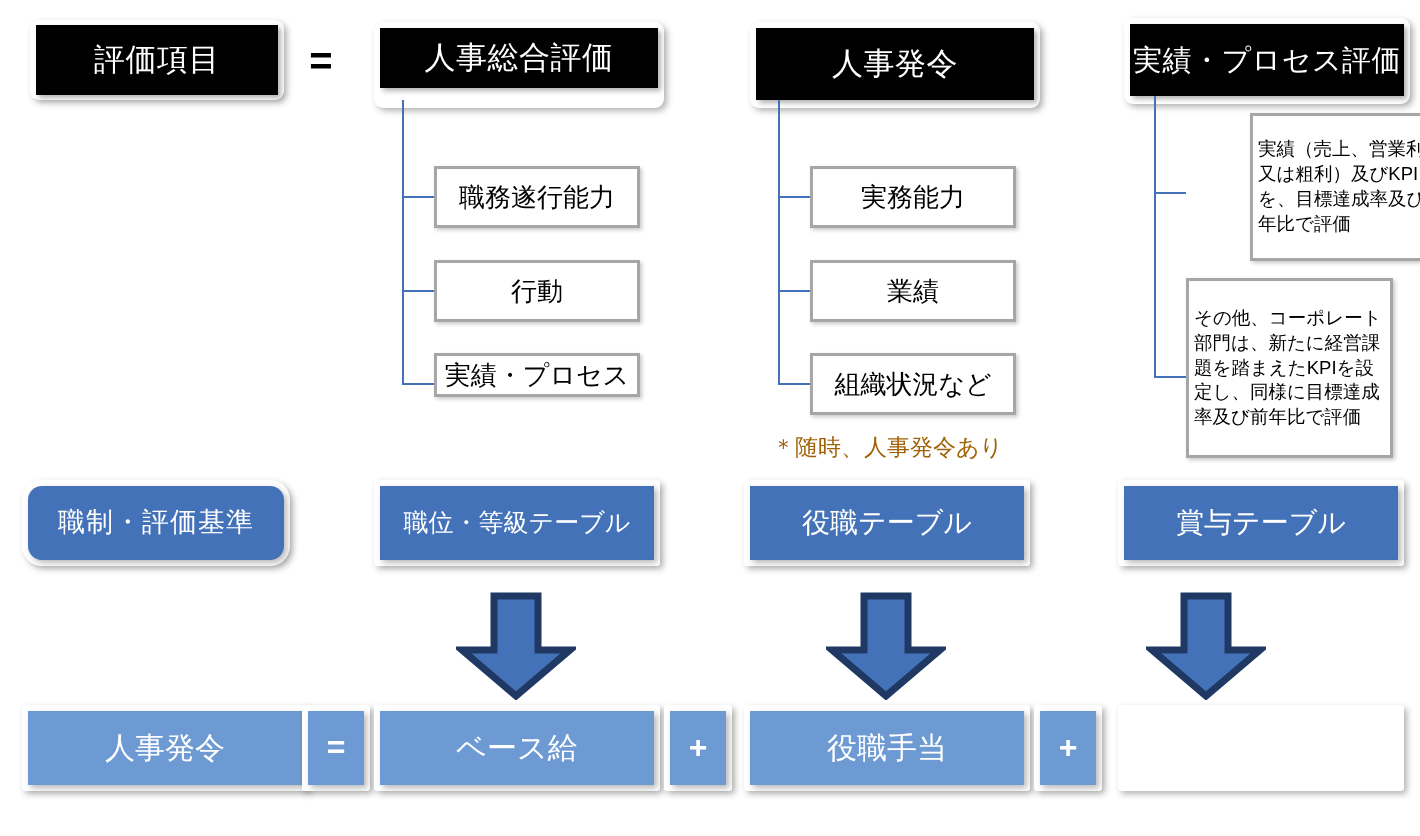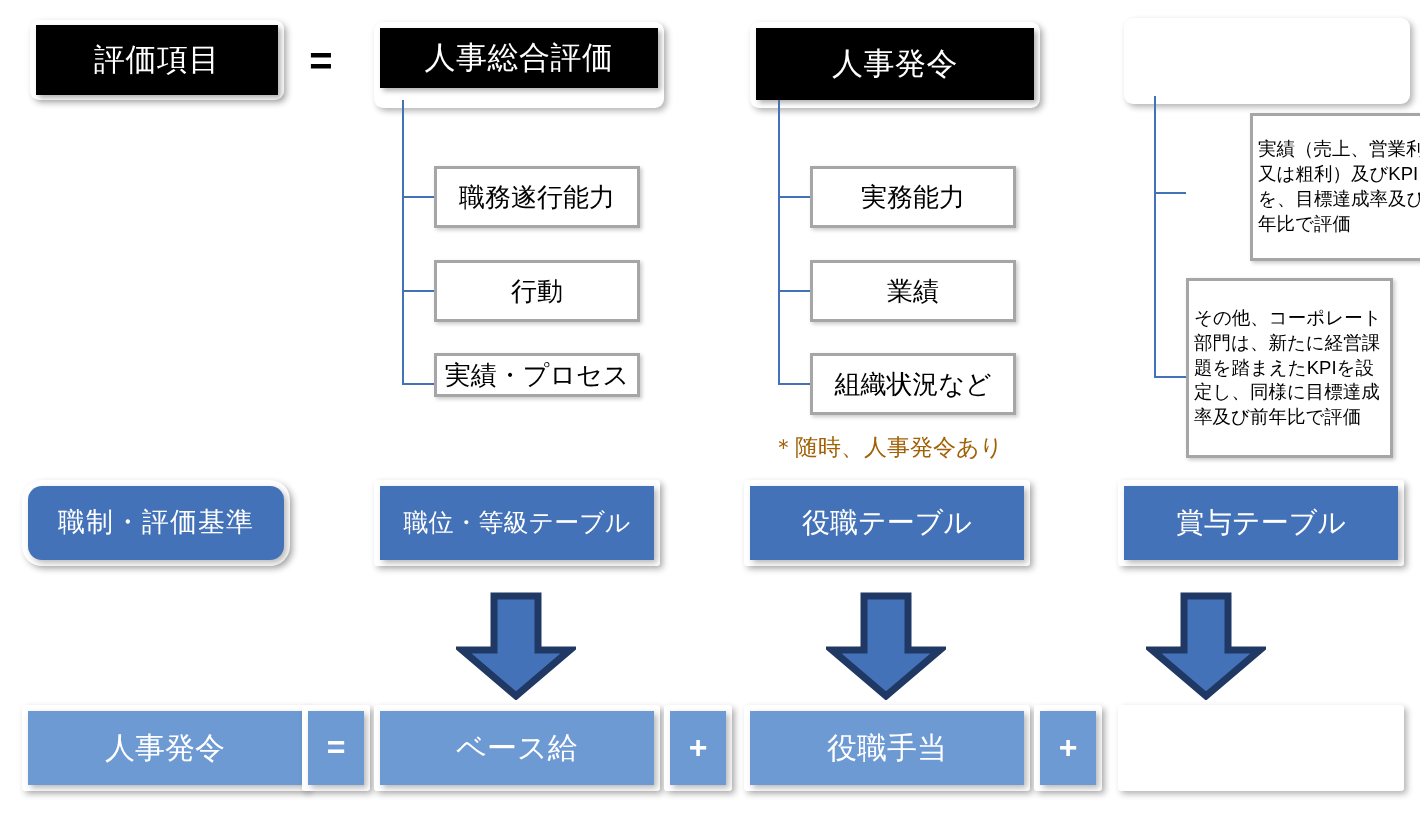--- a/index.html
+++ b/index.html
@@ -143,20 +143,23 @@
   <div class="node black-box" style="left:380px; top:28px; width:278px; height:60px;">
     <span>人事総合評価</span>
   </div>
 
   <div class="plate" style="left:750px; top:22px; width:290px; height:86px;"></div>
   <div class="node black-box" style="left:756px; top:28px; width:278px; height:72px;">
     <span>人事発令</span>
   </div>
 
   <div class="plate" style="left:1124px; top:18px; width:286px; height:86px;"></div>
+  <div class="node black-box" style="left:1130px; top:24px; width:274px; height:72px; font-size:29px;">
+    <span>実績・プロセス評価</span>
+  </div>
 
   <div class="vline" style="left:402px; top:100px; height:285px;"></div>
   <div class="hline" style="left:402px; top:196px; width:32px;"></div>
   <div class="hline" style="left:402px; top:290px; width:32px;"></div>
   <div class="hline" style="left:402px; top:383px; width:32px;"></div>
 
   <div class="node grey-box" style="left:434px; top:166px; width:206px; height:62px;">
     <span>職務遂行能力</span>
   </div>
   <div class="node grey-box" style="left:434px; top:260px; width:206px; height:62px;">

